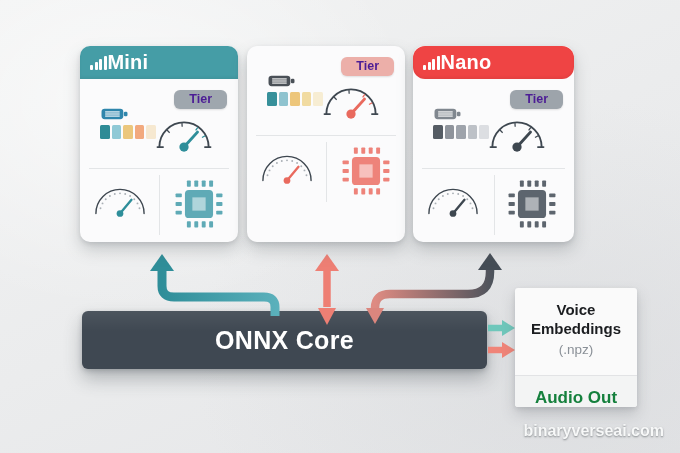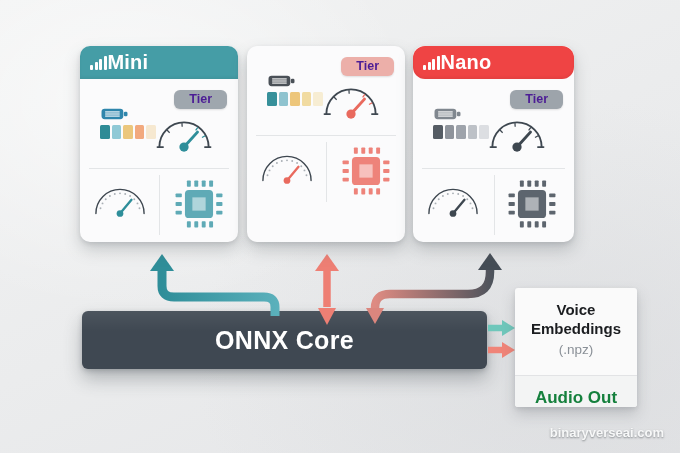--- a/index.html
+++ b/index.html
@@ -49,21 +49,21 @@
            background:#fafafa;z-index:10;overflow:hidden;
            box-shadow:0 7px 14px rgba(90,96,102,.25),0 2px 4px rgba(90,96,102,.15);}
   .out-top{height:74px;padding-top:13px;text-align:center;}
   .out-title{font-size:15px;font-weight:700;color:#1b1d20;line-height:1.25;padding:0 13px;}
   .out-sub{font-size:13.5px;color:#8a9097;margin-top:3px;}
   .out-divider{height:1px;background:#e2e3e5;}
   .out-bottom{height:43px;line-height:43px;text-align:center;font-size:17px;font-weight:700;
               color:#15803d;background:#f3f4f4;}
   
   .arrows{position:absolute;left:0;top:0;width:680px;height:453px;z-index:5;}
-  .watermark{position:absolute;right:16px;bottom:13px;font-size:13px;font-weight:600;
+  .watermark{position:absolute;right:16px;bottom:13px;font-size:16px;font-weight:600;
              color:#f7f8f8;text-shadow:0 1px 2px rgba(100,105,110,.75);z-index:12;}
 </style>
 </head>
 <body>
 
 <div class="stage">
 
   <svg class="arrows" viewBox="0 0 680 453">
     <defs>
       <linearGradient id="gradTeal" gradientUnits="userSpaceOnUse" x1="162" y1="0" x2="300" y2="0">

